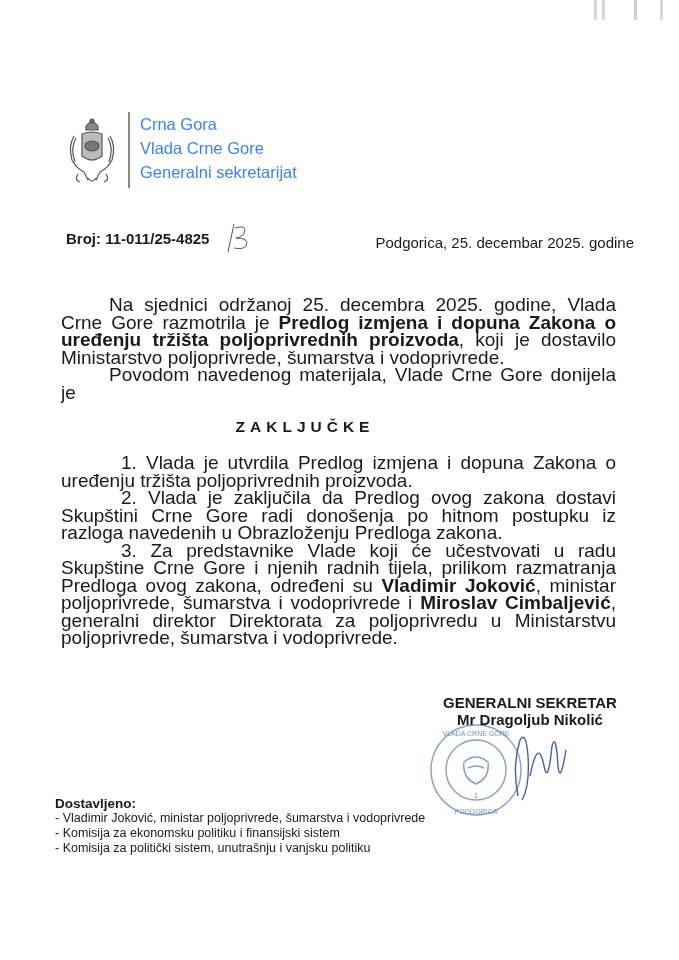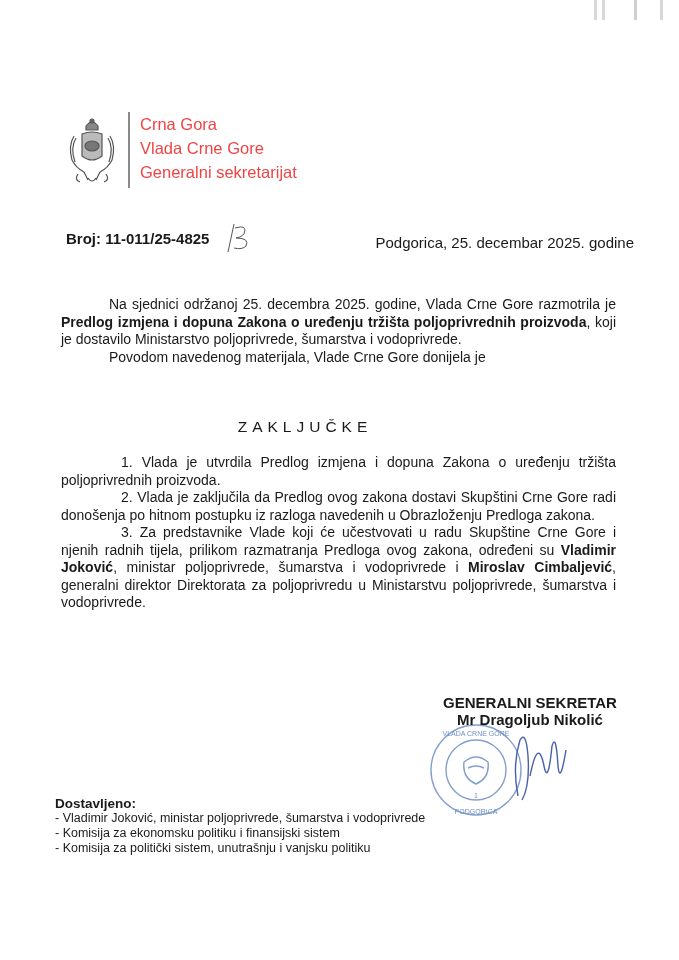--- a/index.html
+++ b/index.html
@@ -6,32 +6,32 @@
   body {
     width: 679px; height: 960px; background: #ffffff; position: relative; overflow: hidden;
     font-family: "Liberation Sans", sans-serif; color: #1a1a1a;
   }
   .scan-marks { position: absolute; top: 0; left: 590px; width: 80px; height: 22px; }
   .scan-marks span { position: absolute; top: 0; width: 3px; height: 20px; background: #d8d8d8; }
   .header { position: absolute; left: 66px; top: 112px; height: 80px; display: flex; align-items: flex-start; }
   .crest { width: 52px; height: 72px; margin-top: 4px; }
   .vline { width: 2px; height: 76px; background: #8a8a8a; margin-left: 10px; margin-right: 10px; }
   .header-text { display: flex; flex-direction: column; }
-  .header-text span { font-size: 16.5px; line-height: 24px; color: #ef4444; }
+  .header-text span { font-size: 16.5px; line-height: 24px; color: #3b82f6; }
   .broj-line { position: absolute; top: 230px; left: 66px; right: 45px; font-size: 15px; }
   .broj { position: absolute; left: 0; top: 0; font-weight: bold; }
   .broj-hand { position: absolute; left: 154px; top: -8px; }
   .datum { position: absolute; right: 0; top: 4px; }
-  .body { position: absolute; left: 61px; width: 555px; font-size: 14px; line-height: 17.5px; text-align: justify; }
+  .body { position: absolute; left: 61px; width: 555px; font-size: 19px; line-height: 17.5px; text-align: justify; }
   .p-intro { top: 296px; }
   .indent { text-indent: 48px; }
   .indent-lg { text-indent: 60px; }
   .para { margin: 0; }
   b { font-weight: bold; }
-  .heading { position: absolute; top: 418px; left: 0; width: 610px; text-align: center; font-size: 15.5px; font-weight: normal; letter-spacing: 5px; }
+  .heading { position: absolute; top: 418px; left: 0; width: 610px; text-align: center; font-size: 15.5px; font-weight: bold; letter-spacing: 5px; }
   .p-items { top: 454px; }
   .signature { position: absolute; top: 694px; left: 420px; width: 220px; text-align: center; font-weight: bold; font-size: 15px; line-height: 17px; }
   .stamp { position: absolute; left: 428px; top: 722px; width: 96px; height: 96px; }
   .sig-mark { position: absolute; left: 510px; top: 726px; width: 70px; height: 80px; }
   .dist { position: absolute; top: 755px; left: 55px; font-size: 12.5px; line-height: 15px; margin-top: 41px; }
   .dist-title { font-weight: bold; font-size: 13.5px; }
 </style>
 </head>
 <body>
 

